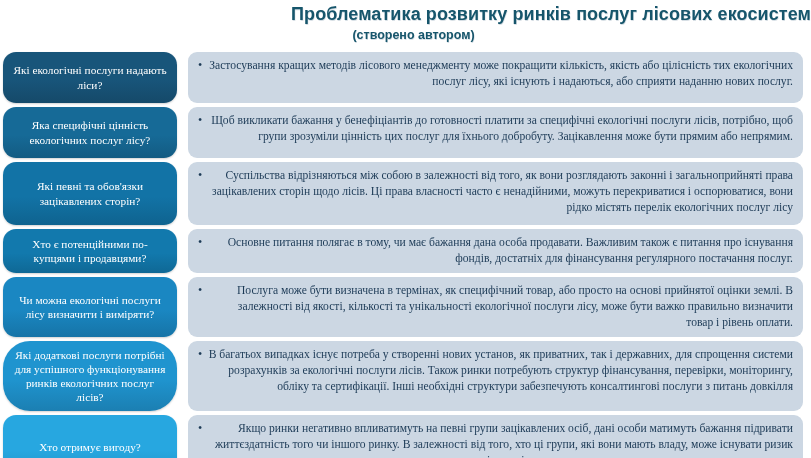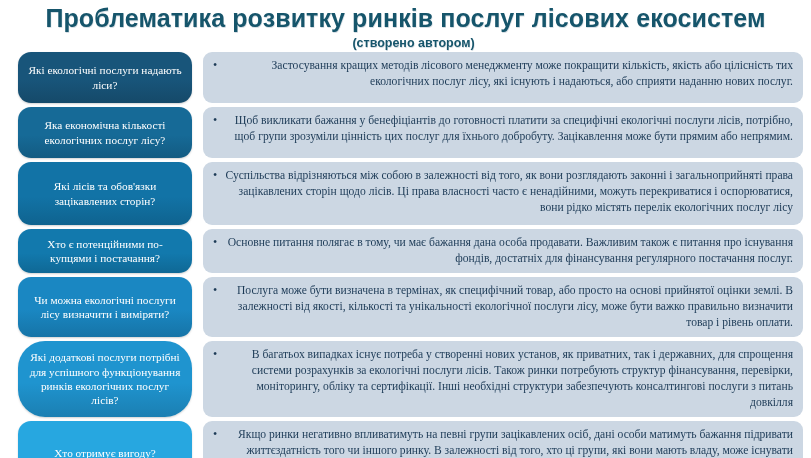--- a/index.html
+++ b/index.html
@@ -21,27 +21,28 @@
     box-sizing: border-box;
   }
 
   
   .title-block {
     text-align: center;
     padding-top: 4px;
   }
   .title-main {
     font-family: "Liberation Sans", "DejaVu Sans", sans-serif;
-    font-size: 25px;
+    font-size: 18px;
     font-weight: bold;
     color: #16556b;
     letter-spacing: 0.1px;
     line-height: 1.15;
     margin: 0;
     text-shadow: 0.5px 0.5px 0 rgba(180,195,205,0.55);
+    text-align: right;
   }
   .title-sub {
     font-family: "Liberation Sans", "DejaVu Sans", sans-serif;
     font-size: 12.5px;
     font-weight: bold;
     color: #16556b;
     margin: 3px 0 0 0;
     line-height: 1.15;
     text-shadow: 0.5px 0.5px 0 rgba(180,195,205,0.55);
     padding-left: 16px;
@@ -57,21 +58,21 @@
   .row {
     display: flex;
     align-items: stretch;
     margin-bottom: 4px;
   }
 
   
   .chip {
     flex: 0 0 174px;
     width: 174px;
-    margin-left: 18px;
+    margin-left: 3px;
     border-radius: 13px;
     display: flex;
     align-items: center;
     justify-content: center;
     text-align: center;
     color: #ffffff;
     font-family: "Liberation Serif", "DejaVu Serif", serif;
     font-size: 11.3px;
     line-height: 1.26;
     padding: 5px 9px;
@@ -137,41 +138,41 @@
         <span>Які екологічні послуги надають ліси?</span>
       </div>
       <div class="panel">
         <span class="bullet">•</span>
         <span class="panel-text">Застосування кращих методів лісового менеджменту може покращити кількість, якість або цілісність тих екологічних послуг лісу, які існують і надаються, або сприяти наданню нових послуг.</span>
       </div>
     </div>
 
     <div class="row row-1">
       <div class="chip" style="background: linear-gradient(rgb(22, 106, 151) 0%, rgb(22, 106, 151) 55%, rgb(19, 91, 130) 100%);">
-        <span>Яка економічна кількості екологічних послуг лісу?</span>
+        <span>Яка специфічні цінність екологічних послуг лісу?</span>
       </div>
       <div class="panel">
         <span class="bullet">•</span>
         <span class="panel-text">Щоб викликати бажання у бенефіціантів до готовності платити за специфічні екологічні послуги лісів, потрібно, щоб групи зрозуміли цінність цих послуг для їхнього добробуту. Зацікавлення може бути прямим або непрямим.</span>
       </div>
     </div>
 
     <div class="row row-2">
       <div class="chip" style="background: linear-gradient(rgb(18, 115, 166) 0%, rgb(18, 115, 166) 55%, rgb(15, 99, 143) 100%);">
-        <span>Які лісів та обов'язки зацікавлених сторін?</span>
+        <span>Які певні та обов'язки зацікавлених сторін?</span>
       </div>
       <div class="panel">
         <span class="bullet">•</span>
         <span class="panel-text">Суспільства відрізняються між собою в залежності від того, як вони розглядають законні і загальноприйняті права зацікавлених сторін щодо лісів. Ці права власності часто є ненадійними, можуть перекриватися і оспорюватися, вони рідко містять перелік екологічних послуг лісу</span>
       </div>
     </div>
 
     <div class="row row-3">
       <div class="chip" style="background: linear-gradient(rgb(18, 121, 173) 0%, rgb(18, 121, 173) 55%, rgb(15, 104, 149) 100%);">
-        <span>Хто є потенційними по-купцями і постачання?</span>
+        <span>Хто є потенційними по-купцями і продавцями?</span>
       </div>
       <div class="panel">
         <span class="bullet">•</span>
         <span class="panel-text">Основне питання полягає в тому, чи має бажання дана особа продавати. Важливим також є питання про існування фондів, достатніх для фінансування регулярного постачання послуг.</span>
       </div>
     </div>
 
     <div class="row row-4">
       <div class="chip" style="background: linear-gradient(rgb(26, 135, 194) 0%, rgb(26, 135, 194) 55%, rgb(22, 116, 167) 100%); justify-content: center;">
         <span>Чи можна екологічні послуги лісу визначити і виміряти?</span>

